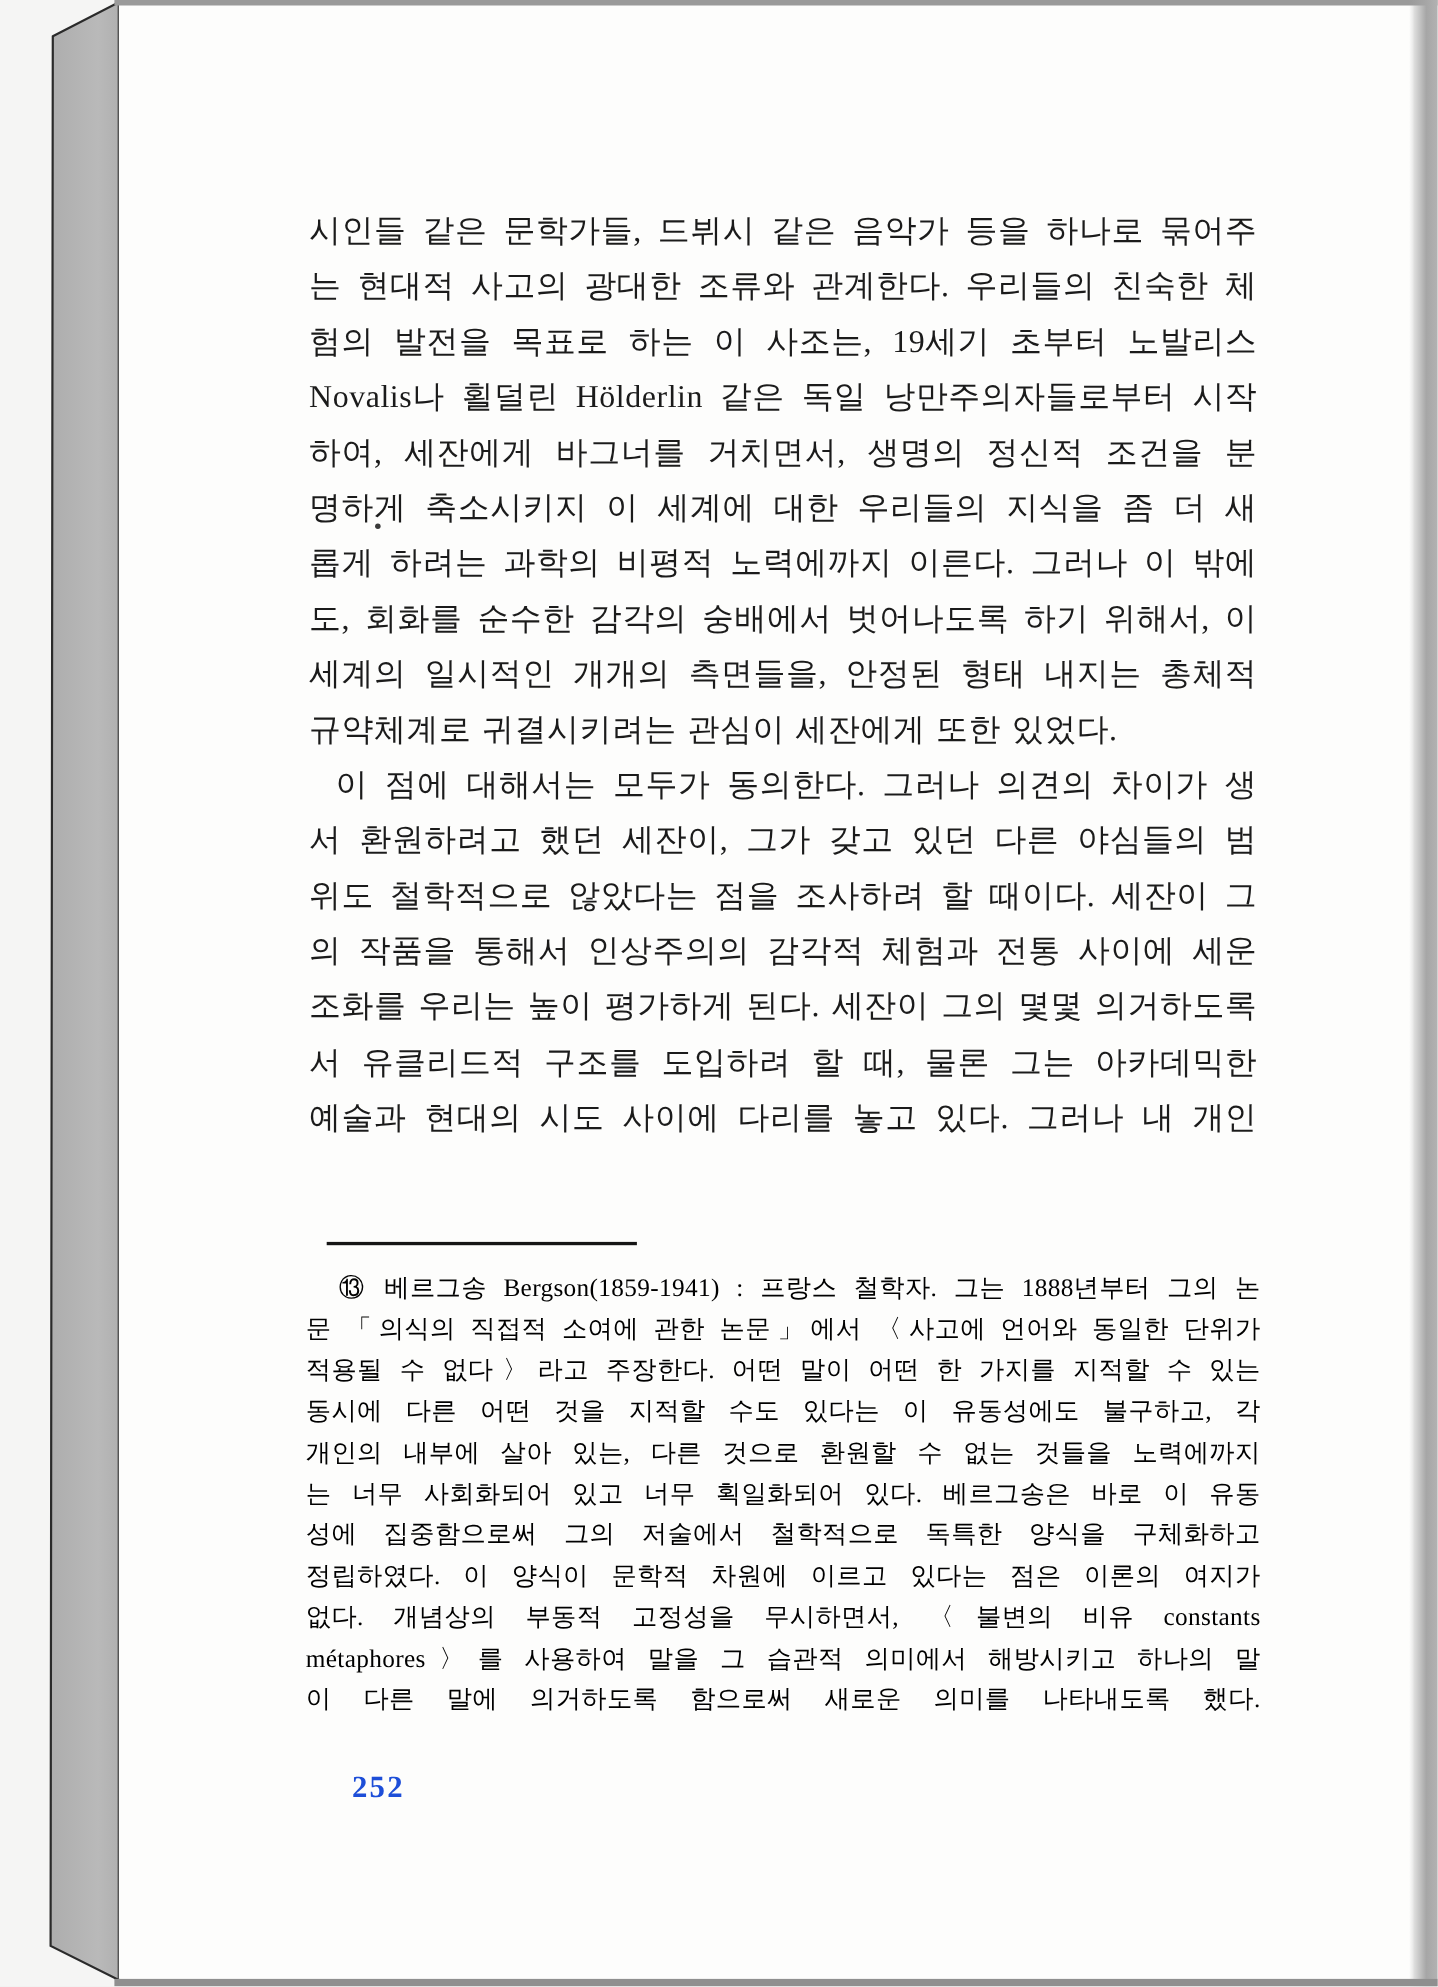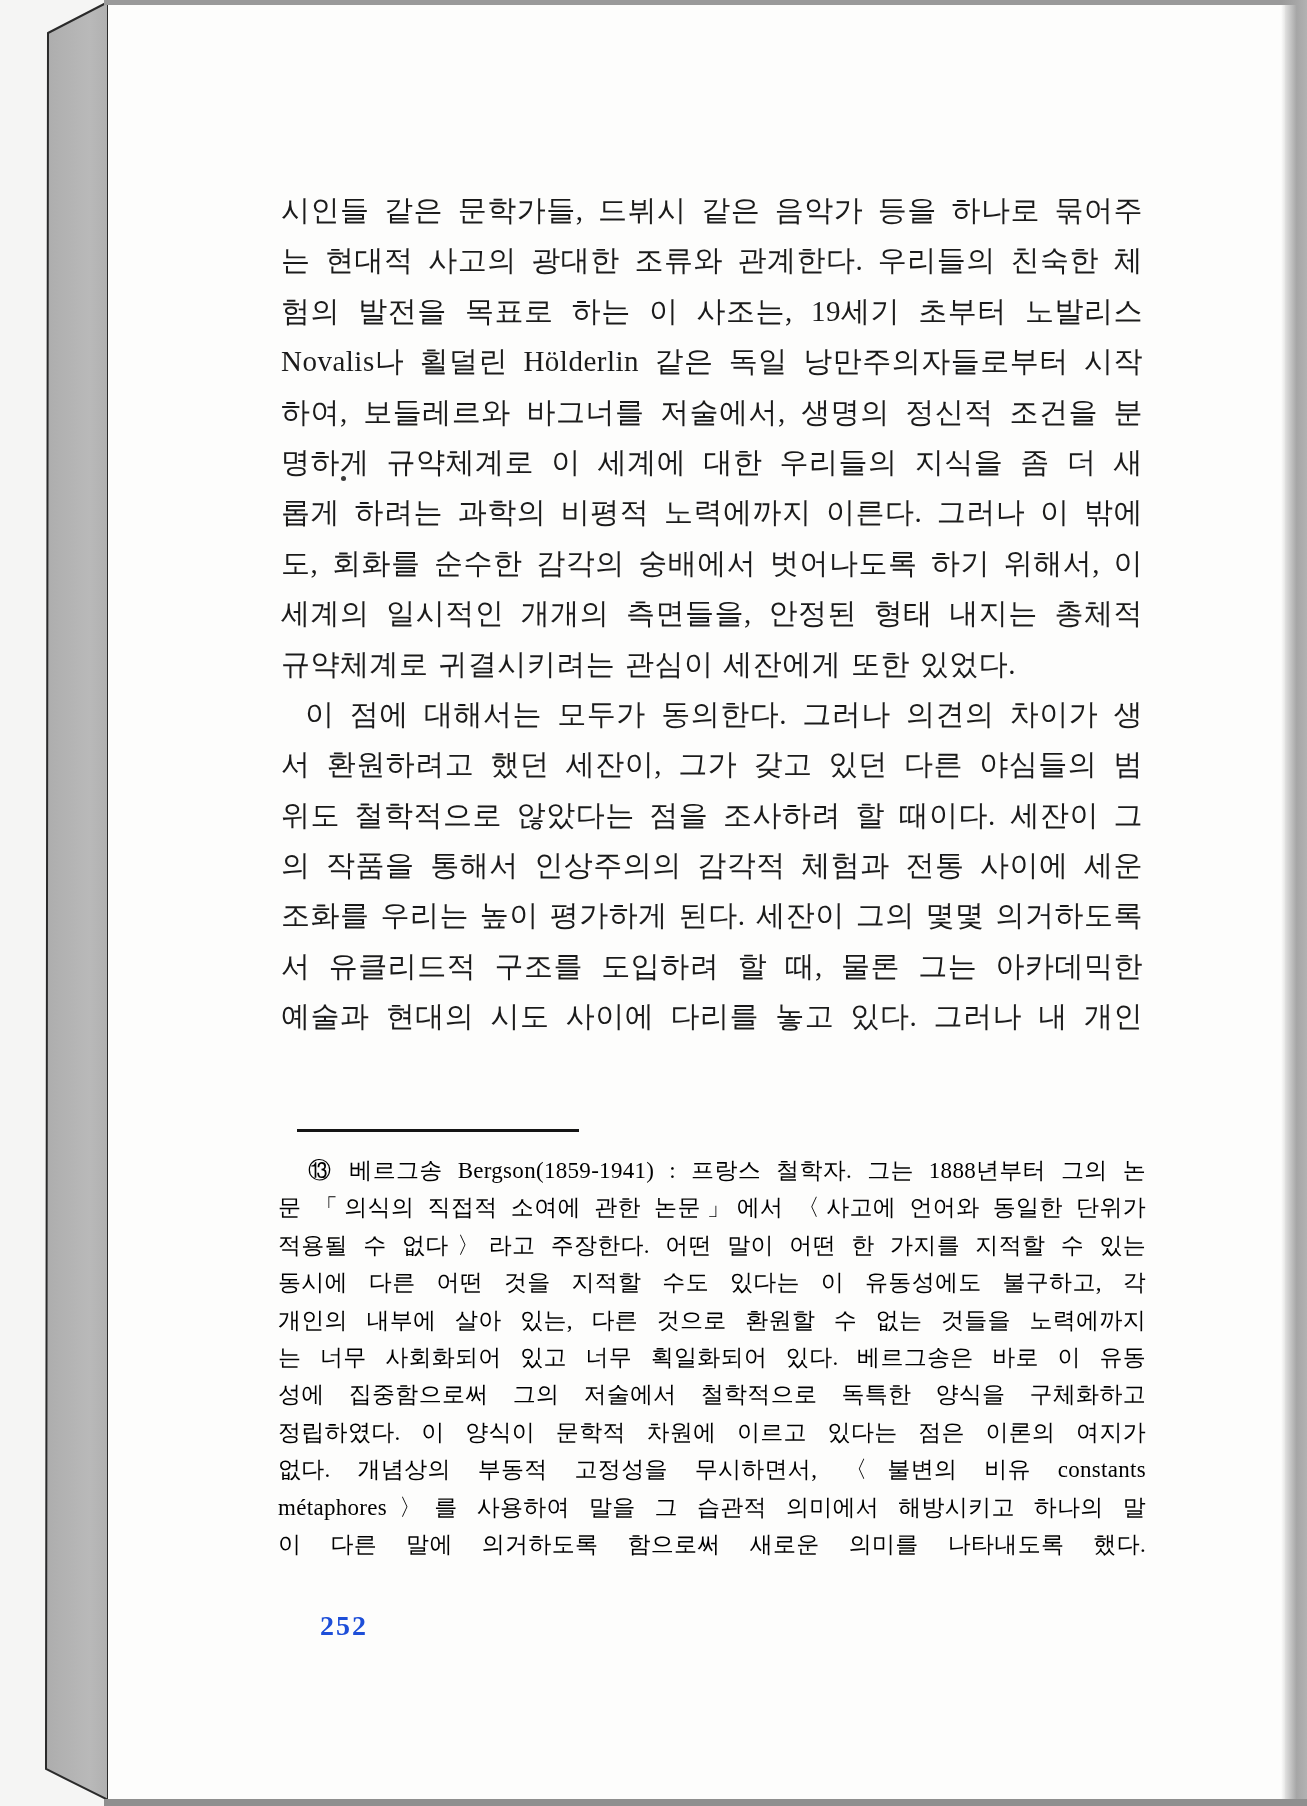--- a/index.html
+++ b/index.html
@@ -72,22 +72,22 @@
     <polygon points="48,33 108,2 108,1800 46,1769" fill="url(#sideGrad)" stroke="#2a2a2a" stroke-width="2"></polygon>
   </svg>
 
   <div class="page">
 
     <div class="main-text">
       <div class="bline">시인들 같은 문학가들, 드뷔시 같은 음악가 등을 하나로 묶어주</div>
       <div class="bline">는 현대적 사고의 광대한 조류와 관계한다. 우리들의 친숙한 체</div>
       <div class="bline">험의 발전을 목표로 하는 이 사조는, 19세기 초부터 노발리스</div>
       <div class="bline">Novalis나 횔덜린 Hölderlin 같은 독일 낭만주의자들로부터 시작</div>
-      <div class="bline">하여, 보들레르와 바그너를 저술에서, 생명의 정신적 조건을 분</div>
-      <div class="bline">명하게 규약체계로 이 세계에 대한 우리들의 지식을 좀 더 새</div>
+      <div class="bline">하여, 세잔에게 바그너를 거치면서, 생명의 정신적 조건을 분</div>
+      <div class="bline">명하게 축소시키지 이 세계에 대한 우리들의 지식을 좀 더 새</div>
       <div class="bline">롭게 하려는 과학의 비평적 노력에까지 이른다. 그러나 이 밖에</div>
       <div class="bline">도, 회화를 순수한 감각의 숭배에서 벗어나도록 하기 위해서, 이</div>
       <div class="bline">세계의 일시적인 개개의 측면들을, 안정된 형태 내지는 총체적</div>
       <div class="bline nojust">규약체계로 귀결시키려는 관심이 세잔에게 또한 있었다.</div>
       <div class="bline indent">이 점에 대해서는 모두가 동의한다. 그러나 의견의 차이가 생</div>
       <div class="bline">서 환원하려고 했던 세잔이, 그가 갖고 있던 다른 야심들의 범</div>
       <div class="bline">위도 철학적으로 않았다는 점을 조사하려 할 때이다. 세잔이 그</div>
       <div class="bline">의 작품을 통해서 인상주의의 감각적 체험과 전통 사이에 세운</div>
       <div class="bline">조화를 우리는 높이 평가하게 된다. 세잔이 그의 몇몇 의거하도록</div>
       <div class="bline">서 유클리드적 구조를 도입하려 할 때, 물론 그는 아카데믹한</div>

